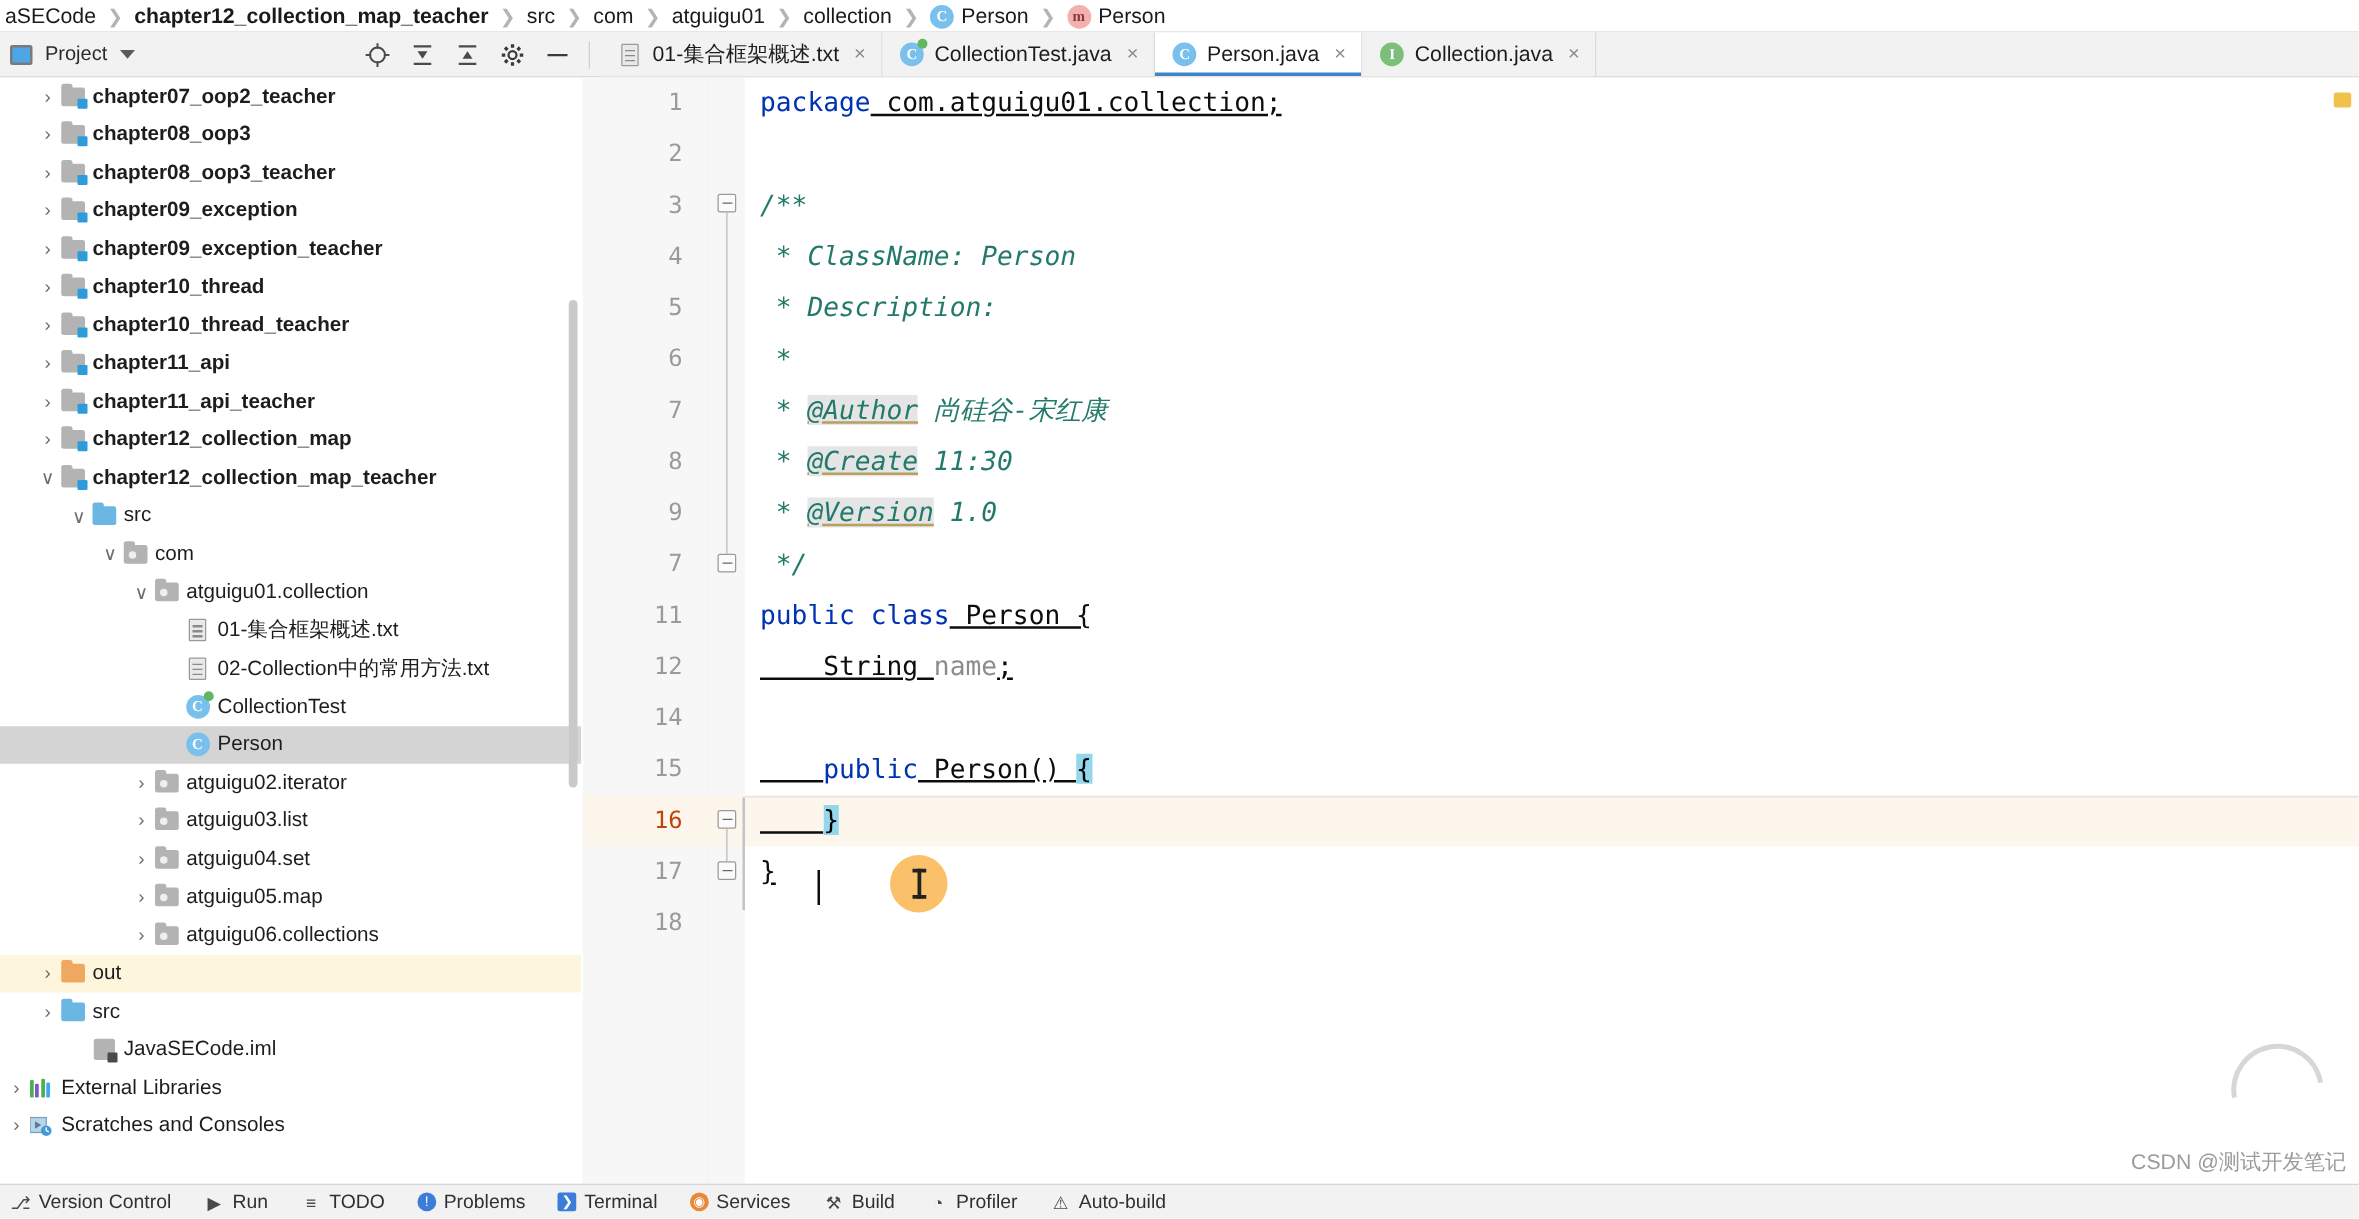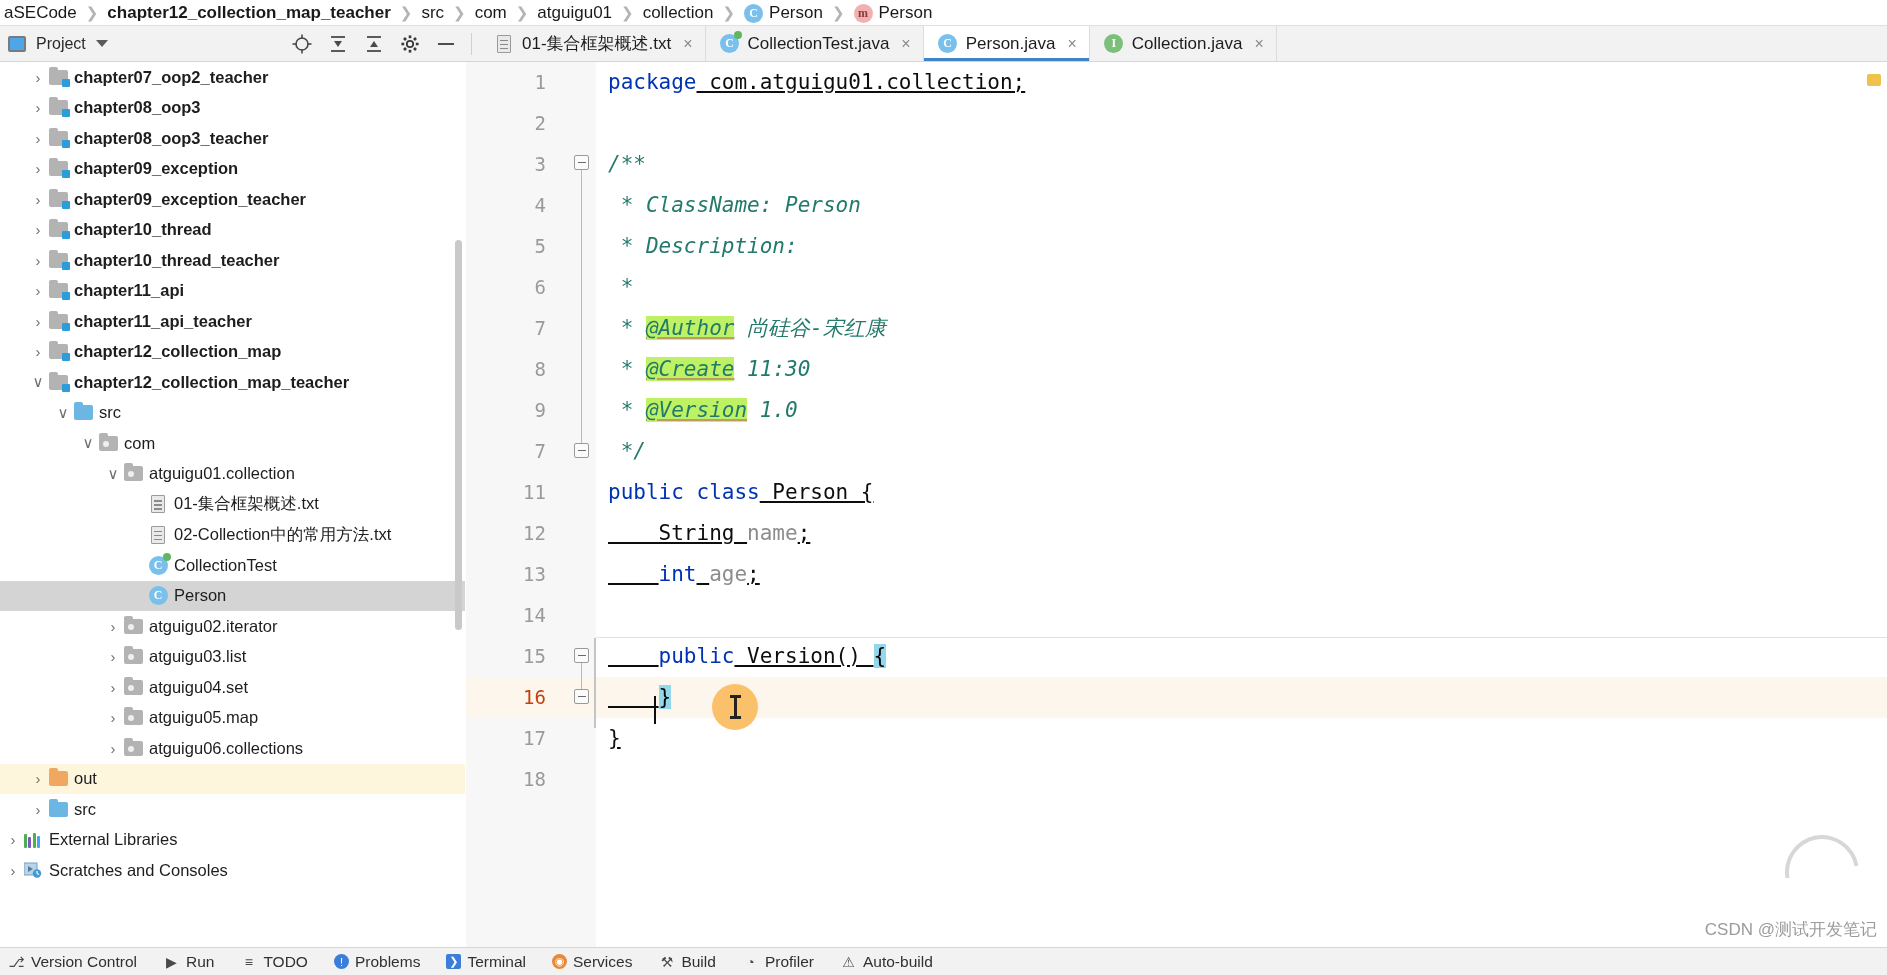--- a/index.html
+++ b/index.html
@@ -188,21 +188,21 @@
   .ltext { position: absolute; left: 142px; }
   .line.current { background: #fdf6ec; }
   .line.current .ln { color: #c2410c; }
 
   .kw { color: #0033b3; }
   .plain { color: #0d0d0d; text-decoration: underline; }
   .cmt { color: #237a6b; font-style: italic; }
   .field { color: #8c8c8c; }
   .tagmark {
     color: #237a6b; font-style: italic;
-    background: #bef264; text-decoration: underline; text-decoration-color:#b9a060;
+    background: #e5e5e5; text-decoration: underline; text-decoration-color:#b9a060;
   }
   .brace-hl { background: #93d7ec; }
 
   .fold-marker {
     position: absolute; left: 108px; width: 15px; height: 15px;
     border: 1.3px solid #9a9a9a; border-radius: 2px; background: #fbfbfb;
   }
   .fold-marker::after {
     content:""; position:absolute; left:2.5px; top:6px; width:8px; height:1.4px; background:#6a6a6a;
   }
@@ -575,20 +575,28 @@
       </div>
       <div class="tree-row">
         <span style="display: inline-block; flex: 0 0 29px;"></span>
         <span class="chev">›</span>
         <span class="tr-icon">
           <span class="folder blue"></span>
         </span>
         <span class="tr-label">src</span>
       </div>
       <div class="tree-row">
+        <span style="display: inline-block; flex: 0 0 54px;"></span>
+        <span class="chev none"></span>
+        <span class="tr-icon">
+          <span class="iml-icon"></span>
+        </span>
+        <span class="tr-label">JavaSECode.iml</span>
+      </div>
+      <div class="tree-row">
         <span style="display: inline-block; flex: 0 0 4px;"></span>
         <span class="chev">›</span>
         <span class="tr-icon">
           <span class="libs-icon">
             <span style="background: rgb(76, 175, 80); height: 14px; left: 0px;"></span>
             <span style="background: rgb(126, 87, 194); height: 11px; left: 4.4px;"></span>
             <span style="background: rgb(76, 175, 80); height: 15px; left: 8.8px;"></span>
             <span style="background: rgb(66, 165, 245); height: 12px; left: 13.2px;"></span>
           </span>
         </span>
@@ -621,23 +629,22 @@
         <div class="line"><span class="ln">3</span><span class="ltext"><span class="cmt">/**</span></span></div>
         <div class="line"><span class="ln">4</span><span class="ltext"><span class="cmt"> * ClassName: Person</span></span></div>
         <div class="line"><span class="ln">5</span><span class="ltext"><span class="cmt"> * Description:</span></span></div>
         <div class="line"><span class="ln">6</span><span class="ltext"><span class="cmt"> *</span></span></div>
         <div class="line"><span class="ln">7</span><span class="ltext"><span class="cmt"> * </span><span class="tagmark">@Author</span><span class="cmt"> 尚硅谷-宋红康</span></span></div>
         <div class="line"><span class="ln">8</span><span class="ltext"><span class="cmt"> * </span><span class="tagmark">@Create</span><span class="cmt"> 11:30</span></span></div>
         <div class="line"><span class="ln">9</span><span class="ltext"><span class="cmt"> * </span><span class="tagmark">@Version</span><span class="cmt"> 1.0</span></span></div>
         <div class="line"><span class="ln">7</span><span class="ltext"><span class="cmt"> */</span></span></div>
         <div class="line"><span class="ln">11</span><span class="ltext"><span class="kw">public class</span><span class="plain"> Person {</span></span></div>
         <div class="line"><span class="ln">12</span><span class="ltext"><span class="plain">    String </span><span class="field">name</span><span class="plain">;</span></span></div>
-        <div class="line"><span class="ln">13</span><span class="ltext"><span class="plain">    </span><span class="kw">int</span><span class="plain"> </span><span class="field">age</span><span class="plain">;</span></span></div>
         <div class="line"><span class="ln">14</span><span class="ltext"></span></div>
-        <div class="line"><span class="ln">15</span><span class="ltext"><span class="plain">    </span><span class="kw">public</span><span class="plain"> Version() </span><span class="brace-hl">{</span></span></div>
+        <div class="line"><span class="ln">15</span><span class="ltext"><span class="plain">    </span><span class="kw">public</span><span class="plain"> Person() </span><span class="brace-hl">{</span></span></div>
         <div class="line current"><span class="ln">16</span><span class="ltext"><span class="plain">    </span><span class="brace-hl">}</span></span></div>
         <div class="line"><span class="ln">17</span><span class="ltext"><span class="plain">}</span></span></div>
         <div class="line"><span class="ln">18</span><span class="ltext"></span></div>
       </div>
 
     <div class="fold-marker" style="top:93px;"></div>
     <div class="fold-marker" style="top:381px;"></div>
     <div class="fold-marker" style="top:586px;"></div>
     <div class="fold-marker" style="top:627px;"></div>
     <div class="fold-line" style="top:108px;height:273px;"></div>

